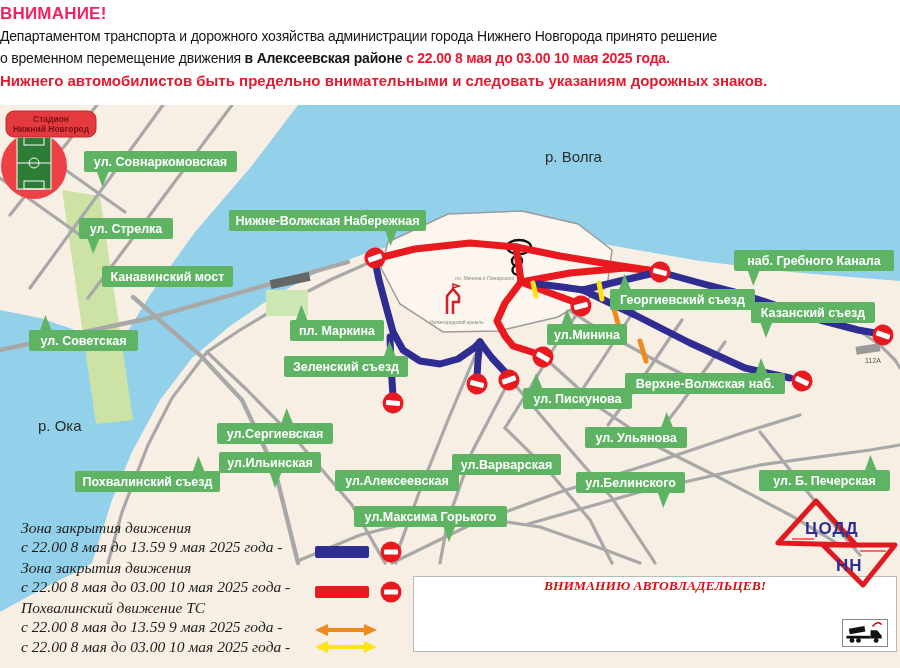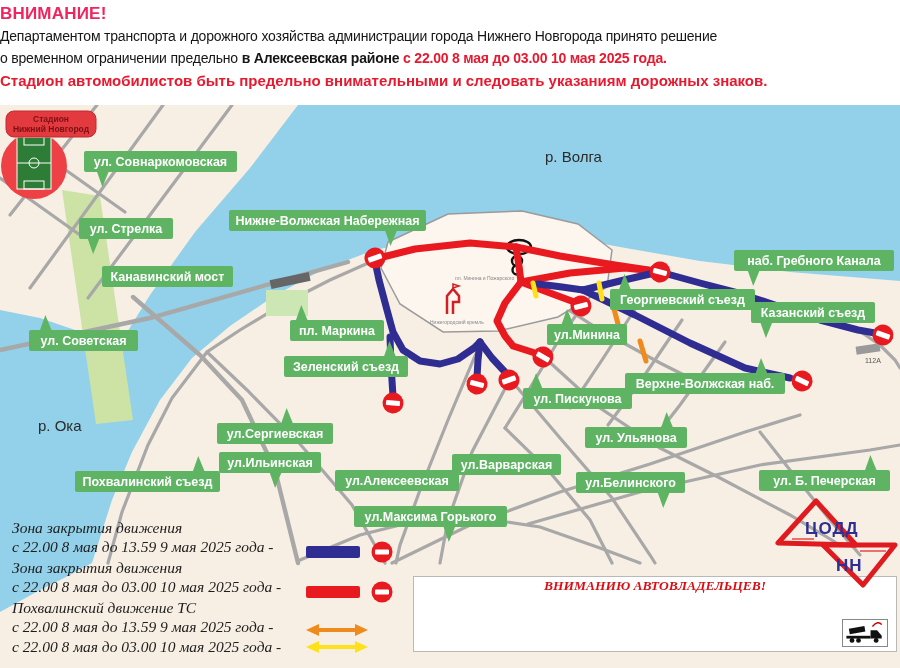--- a/index.html
+++ b/index.html
@@ -31,21 +31,21 @@
   .lbl-bg,.lbl-tail{fill:var(--green-label)}
   .lbl-txt{fill:#fff;font:700 12.5px "Liberation Sans",sans-serif}
   .water-lbl{fill:#2c2c2c;font:400 15px "Liberation Sans",sans-serif}
   .tiny-lbl{fill:#8a8a8a;font:400 5px "Liberation Sans",sans-serif}
   .ne-c{fill:var(--no-entry-red)}
   .ne-b{fill:#fff}
 
   
   #legend{position:absolute;left:8px;top:518px;width:410px;z-index:5;
           font:italic 15.5px "Liberation Serif",serif;color:#1d1d1d}
-  #legend .row{position:absolute;left:4px;width:410px;line-height:19px}
+  #legend .row{position:absolute;left:13px;width:410px;line-height:19px}
   #legend .mk{position:absolute;left:294px}
 
   
   #notice{position:absolute;left:413px;top:576px;width:484px;height:76px;background:#fff;
           border:1px solid #b9b9b9;z-index:4;padding:1px 8px 2px 8px}
   #notice .nt{font:italic 700 13.5px "Liberation Serif",serif;color:#d90f14;text-align:center}
   #notice .nb{font:italic 700 11.5px "Liberation Serif",serif;color:#1a1a1a;text-align:justify;line-height:15px}
   #notice .ph{color:#d90f14}
   #tow{position:absolute;right:8px;bottom:4px;width:46px;height:28px;border:1px solid #888;background:#fff}
 
@@ -56,22 +56,22 @@
   .logo-sub{stroke:var(--logo-red);stroke-width:1.2}
 </style>
 </head>
 <body>
 
 <div id="poster">
 
   <div id="hdr">
     <div class="t">ВНИМАНИЕ!</div>
     <div class="l">Департаментом транспорта и дорожного хозяйства администрации города Нижнего Новгорода принято решение</div>
-    <div class="l"><span>о временном ограничении предельно </span><span class="b">в Алексеевская районе </span><span class="b r">с 22.00 8 мая до 03.00 10 мая 2025 года.</span></div>
-    <div class="lr">Стадион автомобилистов быть предельно внимательными и следовать указаниям дорожных знаков.</div>
+    <div class="l"><span>о временном перемещение движения </span><span class="b">в Алексеевская районе </span><span class="b r">с 22.00 8 мая до 03.00 10 мая 2025 года.</span></div>
+    <div class="lr">Нижнего автомобилистов быть предельно внимательными и следовать указаниям дорожных знаков.</div>
   </div>
 
   <svg id="map" width="900" height="563" viewBox="0 105 900 563">
 
     <rect x="0" y="105" width="900" height="563" fill="var(--water)"></rect>
 
     <polygon fill="var(--land)" points="0,105 298,105 250,168 195,232 150,295 110,360 75,330 40,318 0,310"></polygon>
 
     <polygon fill="var(--land)" points="92,563 112,500 132,452 160,400 192,358 230,326 274,296 322,270 374,250 432,239 492,233 556,235 620,247 700,261 790,272 900,281 900,668 0,668 0,612 40,590 70,575"></polygon>
 

